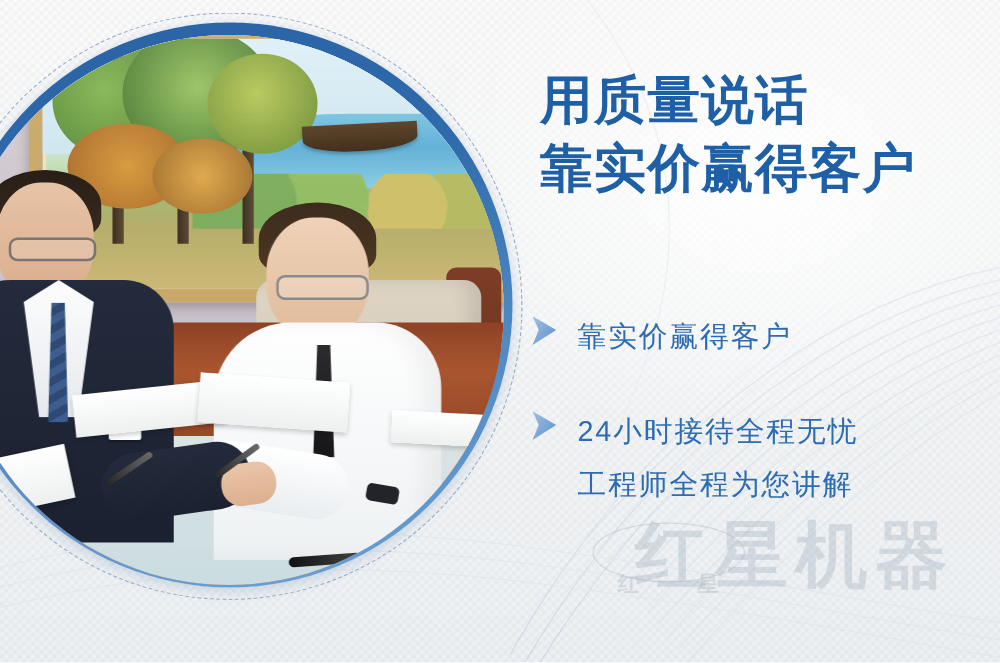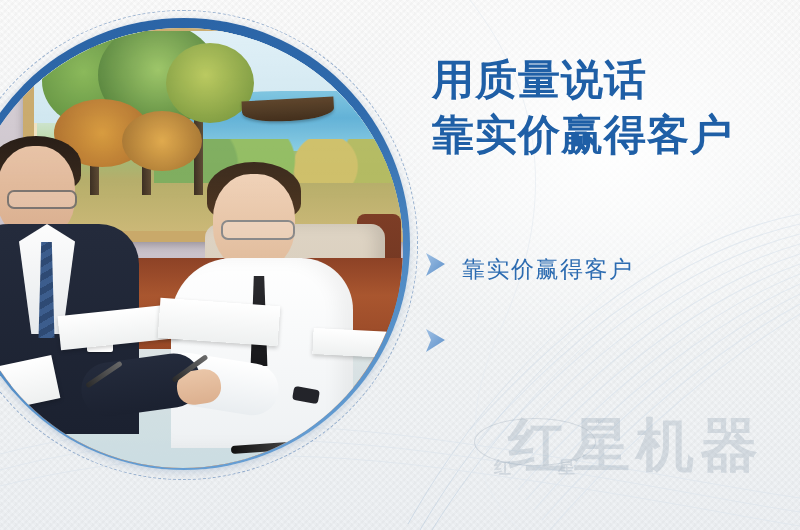--- a/index.html
+++ b/index.html
@@ -502,20 +502,24 @@
     <div class="bullet-item">
       <svg class="bullet-arrow" viewBox="0 0 24 26">
         <defs>
           <linearGradient id="ar2" x1="0" y1="0" x2="1" y2="1">
             <stop offset="0%" stop-color="#9fc0e4"></stop>
             <stop offset="100%" stop-color="#5d90c9"></stop>
           </linearGradient>
         </defs>
         <path d="M2 1 L21 12 L2 24 L7 12 Z" fill="url(#ar2)"></path>
       </svg>
+      <div class="bullet-lines">
+        <div>24小时接待全程无忧</div>
+        <div>工程师全程为您讲解</div>
+      </div>
     </div>
 
   </div>
 
   <div class="watermark">
     <div class="wm-oval"></div>
     <div class="wm-sub s1">红</div>
     <div class="wm-sub s2">星</div>
     <div class="wm-r">®</div>
     <div class="wm-cn">红星机器</div>

